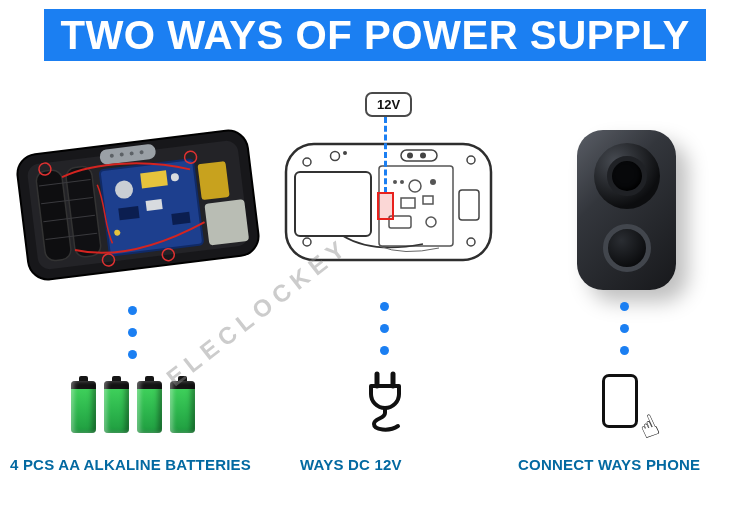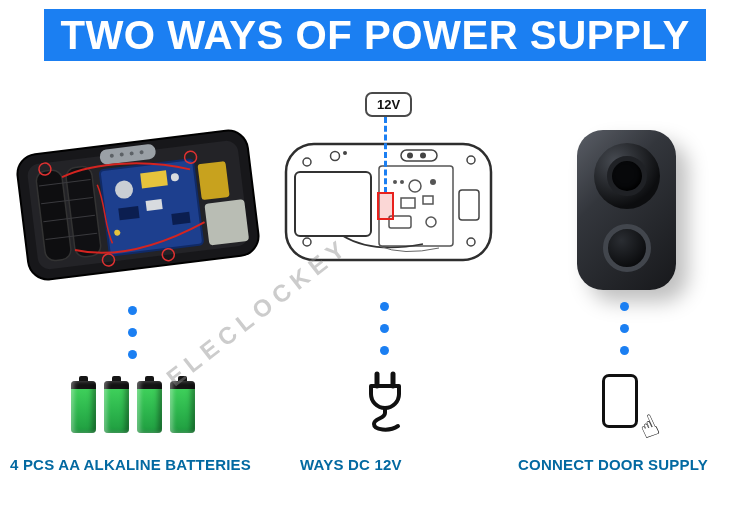--- a/index.html
+++ b/index.html
@@ -217,13 +217,13 @@
   </g>
 </svg>
 
 <div class="phone-icon">
   <div class="phone-outline"></div>
   <span class="tap-hand">☝</span>
 </div>
 
 <div class="caption cap-1">4 PCS AA ALKALINE BATTERIES</div>
 <div class="caption cap-2">WAYS DC 12V</div>
-<div class="caption cap-3">CONNECT DOOR SUPPLY</div>
+<div class="caption cap-3">CONNECT WAYS PHONE</div>
 
 </body></html>

